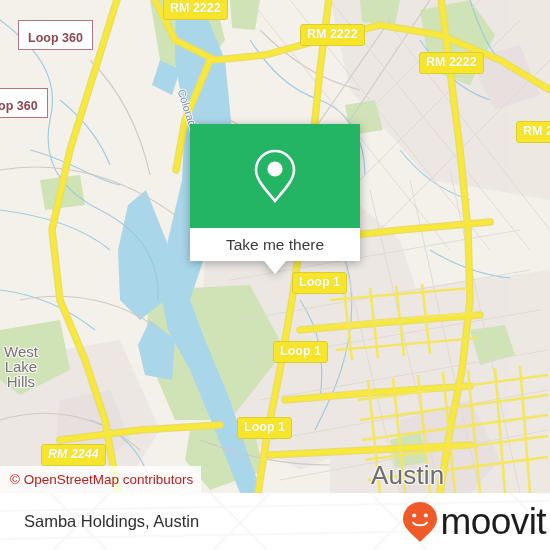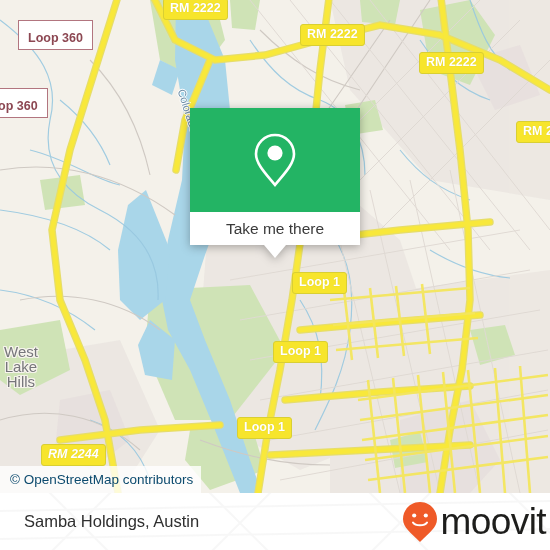--- a/index.html
+++ b/index.html
@@ -68,21 +68,21 @@
     background: #ffffff;
     border: 1.5px solid #b2757f;
     color: #8c4752;
     border-radius: 0;
     padding: 11px 9px 4px 9px;
   }
 
   
   #popup-card {
     position: absolute;
-    left: 190px; top: 108px;
+    left: 190px; top: 124px;
     width: 170px;
     filter: drop-shadow(0 2px 5px rgba(0,0,0,.30));
   }
   #popup-green {
     height: 104px;
     background: #23b464;
     display: flex; align-items: center; justify-content: center;
   }
   #popup-white {
     height: 33px;
@@ -102,21 +102,21 @@
     border-right: 11px solid transparent;
     border-top: 13px solid #ffffff;
   }
 
   
   #attribution {
     position: absolute;
     left: 0; top: 466px;
     height: 27px;
     background: rgba(255,255,255,.80);
-    color: #0c4a6e;
+    color: #b91c1c;
     font-size: 13.5px;
     display: flex; align-items: center;
     padding: 0 8px 0 10px;
   }
 
   
   #footer {
     position: absolute;
     left: 0; top: 493px;
     width: 550px; height: 57px;
@@ -260,20 +260,21 @@
           <path d="M360 420 L548 395 M362 440 L548 415 M365 460 L548 436 M368 480 L548 457
                    M358 400 L548 375"></path>
           <path d="M380 493 L368 380 M405 493 L393 378 M430 493 L418 375
                    M455 493 L443 372 M480 493 L468 370 M505 493 L495 368 M530 493 L520 366"></path>
           <path d="M330 300 L470 288 M333 325 L475 313 M336 350 L478 338"></path>
           <path d="M352 360 L344 290 M378 358 L370 288 M404 356 L396 286 M430 354 L422 284"></path>
         </g>
       </g>
     </svg>
 
+    <div class="map-label" id="label-austin">Austin</div>
     <div class="map-label" id="label-wlh">West<br>Lake<br>Hills</div>
     <div class="map-label" id="label-colorado">Colorado</div>
 
     <div class="shield loop360" style="left:18px;  top:20px;">Loop 360</div>
     <div class="shield loop360" style="left:-12px; top:88px;">op 360</div>
     <div class="shield yellow" style="left:163px; top:-2px;">RM 2222</div>
     <div class="shield yellow" style="left:300px; top:24px;">RM 2222</div>
     <div class="shield yellow" style="left:419px; top:52px;">RM 2222</div>
     <div class="shield yellow" style="left:516px; top:121px;">RM 22</div>
     <div class="shield yellow" style="left:292px; top:272px;">Loop 1</div>

